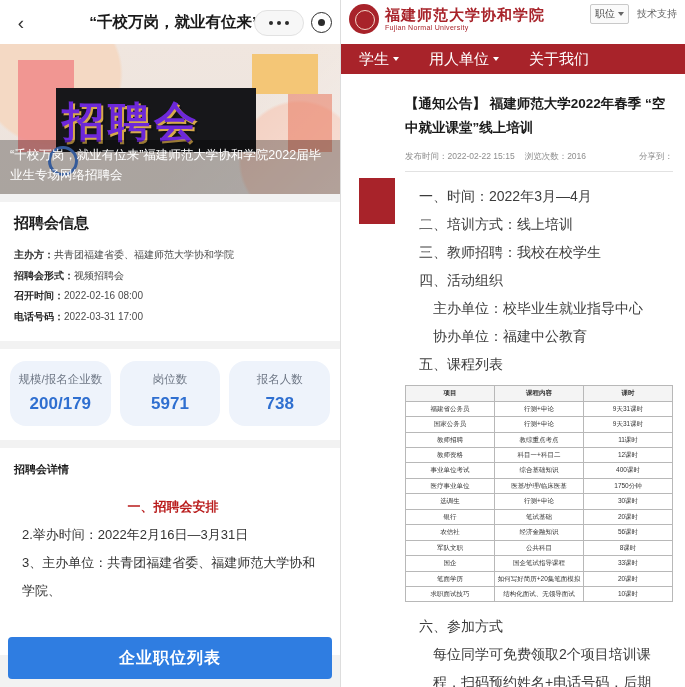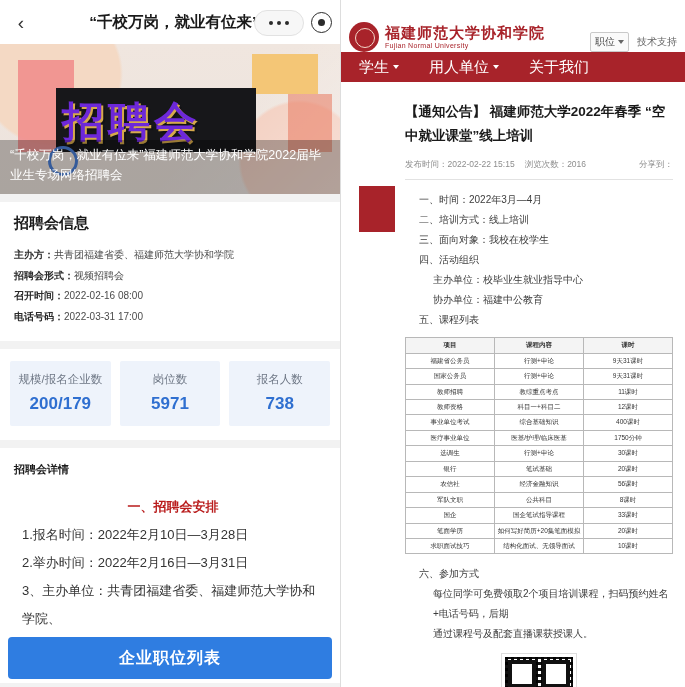--- a/index.html
+++ b/index.html
@@ -171,21 +171,21 @@
   .stats {
     display: flex;
     gap: 9px;
     padding: 12px 10px 14px 10px;
     background: #fff;
     margin-top: 8px;
   }
   .stat {
     flex: 1;
     background: #eef3fb;
-    border-radius: 2px;
+    border-radius: 16px;
     text-align: center;
     padding: 11px 2px 12px 2px;
   }
   .stat-label {
     font-size: 11.5px;
     color: #6d7684;
     margin-bottom: 7px;
   }
   .stat-value {
     font-size: 17px;
@@ -227,24 +227,24 @@
 
   
   .right {
     width: 344px;
     height: 687px;
     background: #fff;
     position: relative;
     overflow: hidden;
   }
   .site-top {
-    height: 52px;
-    background: #fff;
-    display: flex;
-    align-items: flex-end;
+    height: 44px;
+    background: #fff;
+    display: flex;
+    align-items: flex-start;
     padding: 4px 8px 0 8px;
     position: relative;
   }
   .logo {
     display: flex;
     align-items: center;
     gap: 6px;
   }
   .logo-mark {
     width: 30px; height: 30px;
@@ -353,21 +353,21 @@
     padding-bottom: 8px;
     border-bottom: 1px solid #e2e2e2;
     display: flex;
     align-items: center;
     gap: 10px;
     font-size: 8.5px;
     color: #8d8d8d;
   }
   .art-meta .right-meta { margin-left: auto; }
   .art-p {
-    font-size: 10px;
+    font-size: 14px;
     color: #3c3c3c;
     line-height: 2.0;
     margin: 0;
     padding-left: 14px;
   }
   .art-block { margin-top: 10px; }
   .art-indent { padding-left: 28px; }
 
   table.course {
     width: 100%;
@@ -474,21 +474,20 @@
       </div>
       <div class="stat">
         <div class="stat-label">报名人数</div>
         <div class="stat-value">738</div>
       </div>
     </div>
 
     <div class="detail-head">招聘会详情</div>
     <div class="detail-body">
       <div class="sec">一、招聘会安排</div>
-      <div>1.报名时间：2022年2月10日—3月28日</div>
       <div>2.举办时间：2022年2月16日—3月31日</div>
       <div>3、主办单位：共青团福建省委、福建师范大学协和</div>
       <div>学院、</div>
     </div>
 
     <div class="mp-cta">企业职位列表</div>
   </div>
 
   <div class="right">
 
@@ -533,21 +532,21 @@
 
         <div class="art-meta">
           <span>发布时间：2022-02-22 15:15</span>
           <span>浏览次数：2016</span>
           <span class="right-meta">分享到：</span>
         </div>
 
         <div class="art-block">
           <p class="art-p">一、时间：2022年3月—4月</p>
           <p class="art-p">二、培训方式：线上培训</p>
-          <p class="art-p">三、面向对象：我校在校学生</p>
+          <p class="art-p">三、教师招聘：我校在校学生</p>
           <p class="art-p">四、活动组织</p>
           <p class="art-p art-indent">主办单位：校毕业生就业指导中心</p>
           <p class="art-p art-indent">协办单位：福建中公教育</p>
           <p class="art-p">五、课程列表</p>
         </div>
 
         <table class="course">
           <thead>
             <tr>
               <th>项目</th>

